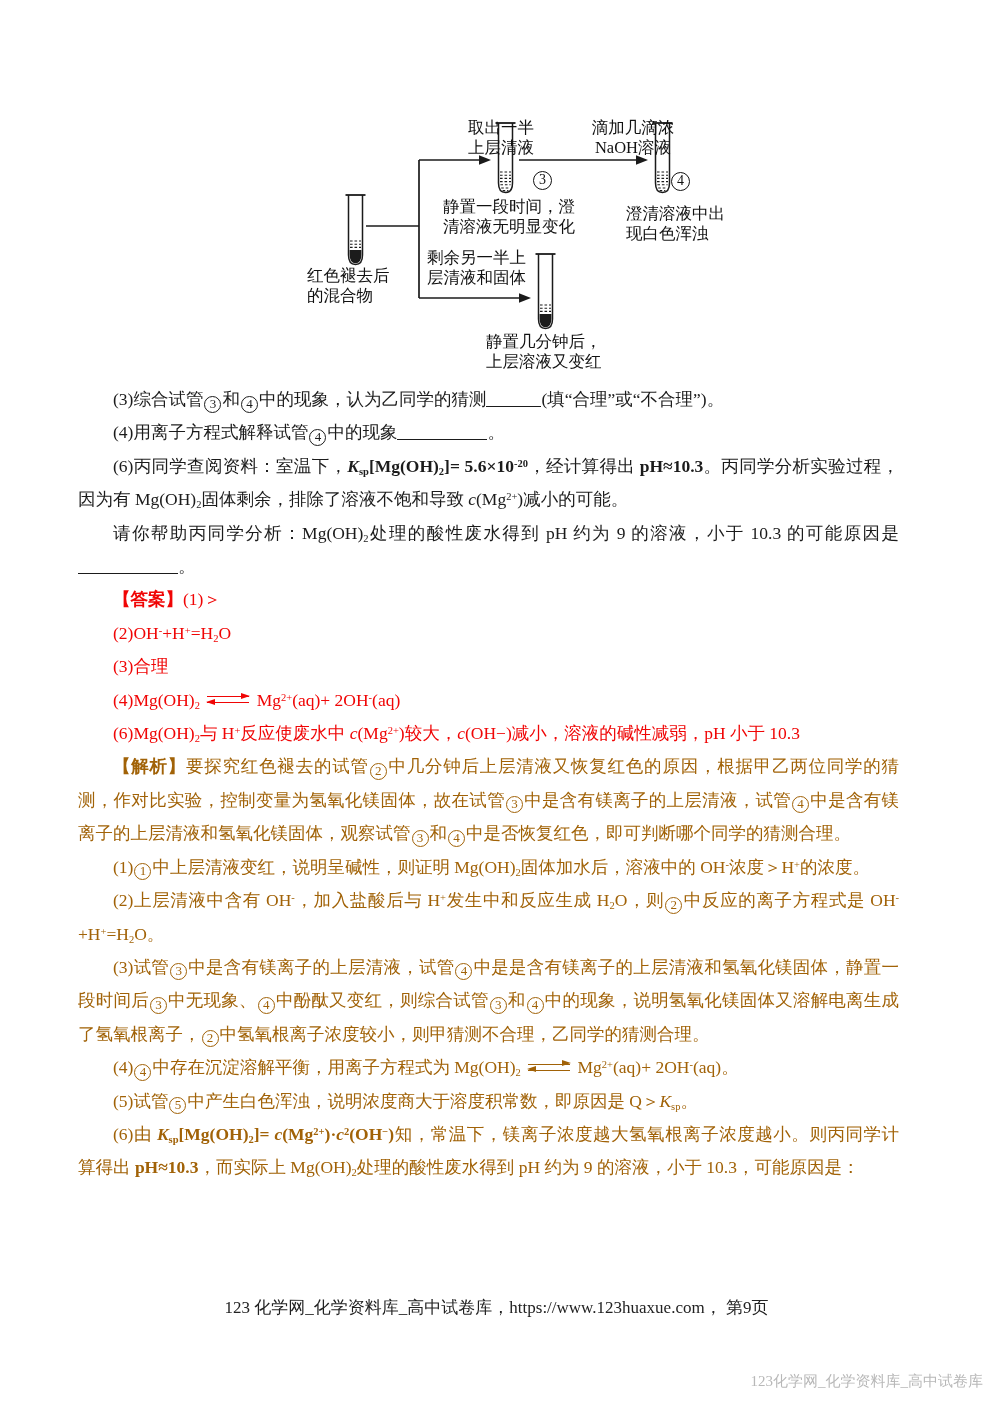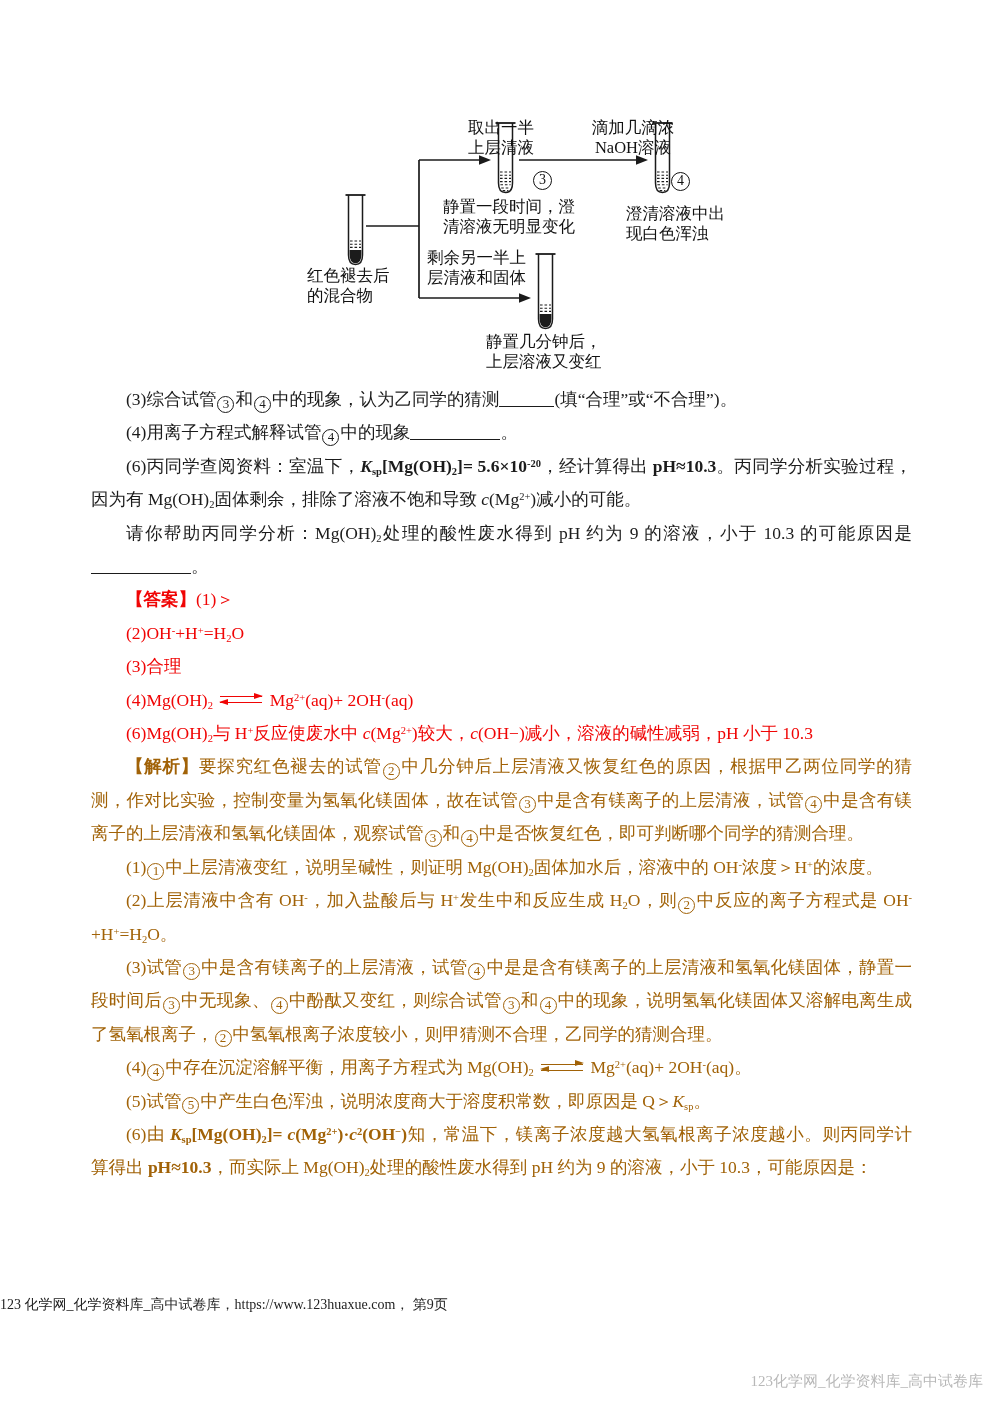--- a/index.html
+++ b/index.html
@@ -8,41 +8,41 @@
         font-family:"Liberation Serif","DejaVu Serif",serif;color:#1b1b1b;margin:0 auto;}
   
   .diagram{position:absolute;left:0;top:0;width:993px;height:383px;}
   .diagram svg.connectors{position:absolute;left:0;top:0;}
   .tube{position:absolute;}
   .dlabel{position:absolute;font-size:16.5px;line-height:19.5px;color:#111;white-space:nowrap;}
   .dlabel.center{text-align:center;margin-left:48px;}
   .dnum{position:absolute;width:19px;height:19px;line-height:16.5px;border:1.4px solid #111;
         border-radius:50%;text-align:center;font-size:14px;color:#111;}
   
-  .content{position:absolute;left:91px;top:383px;width:821px;font-size:17.5px;line-height:33.4px;
+  .content{position:absolute;left:78px;top:383px;width:821px;font-size:17.5px;line-height:33.4px;
            text-align:justify;}
   .content p{margin:0;text-indent:2em;}
   .red{color:#f00505;}
   b.hdr{font-weight:bold;}
   sup{font-size:60%;line-height:0;vertical-align:0.5em;}
   sub{font-size:60%;line-height:0;vertical-align:-0.25em;}
   .circ{display:inline-block;width:17px;height:17px;line-height:14px;border:1.3px solid currentColor;
         border-radius:50%;text-align:center;font-size:13px;font-style:normal;font-weight:normal;
         vertical-align:-2.5px;margin:0 1px;text-indent:0;}
   .blank{display:inline-block;height:3px;border-bottom:1.5px solid currentColor;transform:translateY(2px);}
   .eq{display:inline-block;position:relative;width:42px;height:15px;vertical-align:-2px;margin:0 3px;}
   .eq i{position:absolute;left:0;right:0;height:0;border-top:1.6px solid currentColor;}
   .eq i.ea{top:3.5px;}
   .eq i.eb{top:9.5px;}
   .eq i.ea::after{content:"";position:absolute;right:-1px;top:-4.6px;width:0;height:0;
         border-top:3px solid transparent;border-bottom:3px solid transparent;border-left:9px solid currentColor;}
   .eq i.eb::after{content:"";position:absolute;left:-1px;top:-4.6px;width:0;height:0;
         border-top:3px solid transparent;border-bottom:3px solid transparent;border-right:9px solid currentColor;}
   
-  .footer{position:absolute;left:0;top:1296px;width:100%;font-size:14px;color:#222;}
+  .footer{position:absolute;left:0;top:1296px;width:100%;text-align:center;font-size:17px;color:#222;}
   .watermark{position:absolute;right:10px;top:1372px;font-size:15px;color:#b8b8b8;}
 </style>
 </head>
 <body>
 
 <div class="page">
 
   <div class="diagram">
 
     <svg class="connectors" width="993" height="383">

